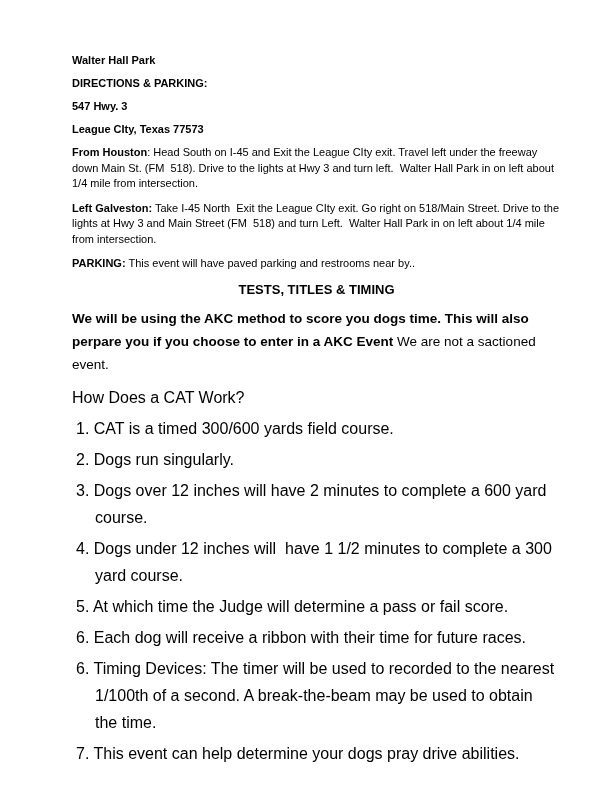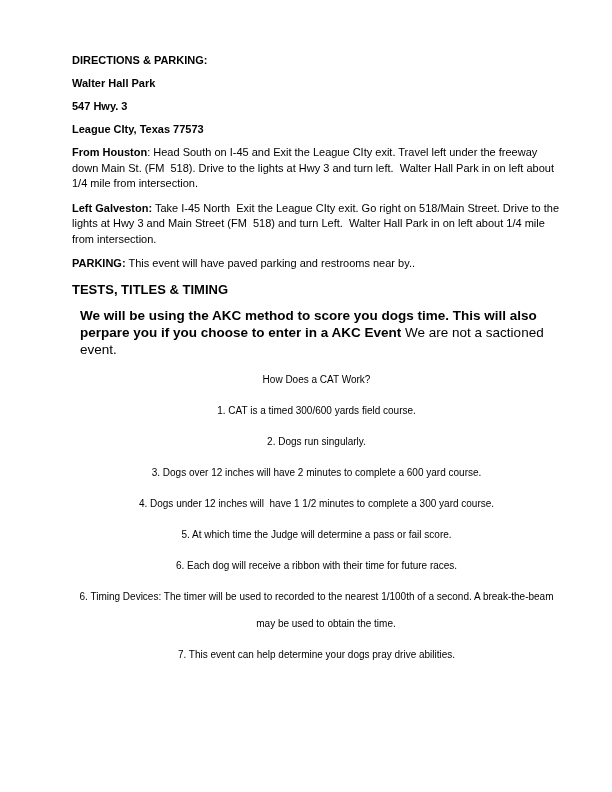--- a/index.html
+++ b/index.html
@@ -44,54 +44,54 @@
     margin: 0 0 9px 0;
   }
   .body-para b { font-weight: bold; }
   .body-para span, .body-para b { white-space: pre-wrap; }
   
   .section-heading {
     font-size: 13px;
     font-weight: bold;
     line-height: 18px;
     margin: 3px 0 8px 0;
+    text-align: center;
   }
   
   .intro-para {
     font-size: 13.5px;
-    line-height: 17px;
-    margin: 0 0 8px 8px;
+    line-height: 23px;
+    margin: 0 0 8px 0;
   }
   .intro-para b { font-weight: bold; white-space: pre-wrap; }
   .intro-para span { font-weight: normal; white-space: pre-wrap; }
   
   .cat-list {
-    font-size: 10px;
+    font-size: 16px;
     line-height: 27px;
-    text-align: center;
   }
   .cat-question {
     margin: 0;
   }
   .cat-item {
     margin: 4px;
     padding-left: 19px;
     text-indent: -19px;
   }
   .cat-item .num { white-space: pre-wrap; }
   .cat-item .txt { white-space: pre-wrap; }
 </style>
 </head>
 <body>
 
 <div class="page">
   <div class="content">
 
+    <p class="addr-line">Walter Hall Park</p>
     <p class="addr-line">DIRECTIONS &amp; PARKING:</p>
-    <p class="addr-line">Walter Hall Park</p>
     <p class="addr-line">547 Hwy. 3</p>
     <p class="addr-line">League CIty, Texas 77573</p>
 
     <p class="body-para"><b>From Houston</b><span>: Head South on I-45 and Exit the League CIty exit. Travel left under the freeway down Main St. (FM  518). Drive to the lights at Hwy 3 and turn left.  Walter Hall Park in on left about 1/4 mile from intersection.</span></p>
 
     <p class="body-para"><b>Left Galveston:</b><span> Take I-45 North  Exit the League CIty exit. Go right on 518/Main Street. Drive to the lights at Hwy 3 and Main Street (FM  518) and turn Left.  Walter Hall Park in on left about 1/4 mile from intersection.</span></p>
 
     <p class="body-para"><b>PARKING:</b><span> This event will have paved parking and restrooms near by..</span></p>
 
     <p class="section-heading">TESTS, TITLES &amp; TIMING</p>

